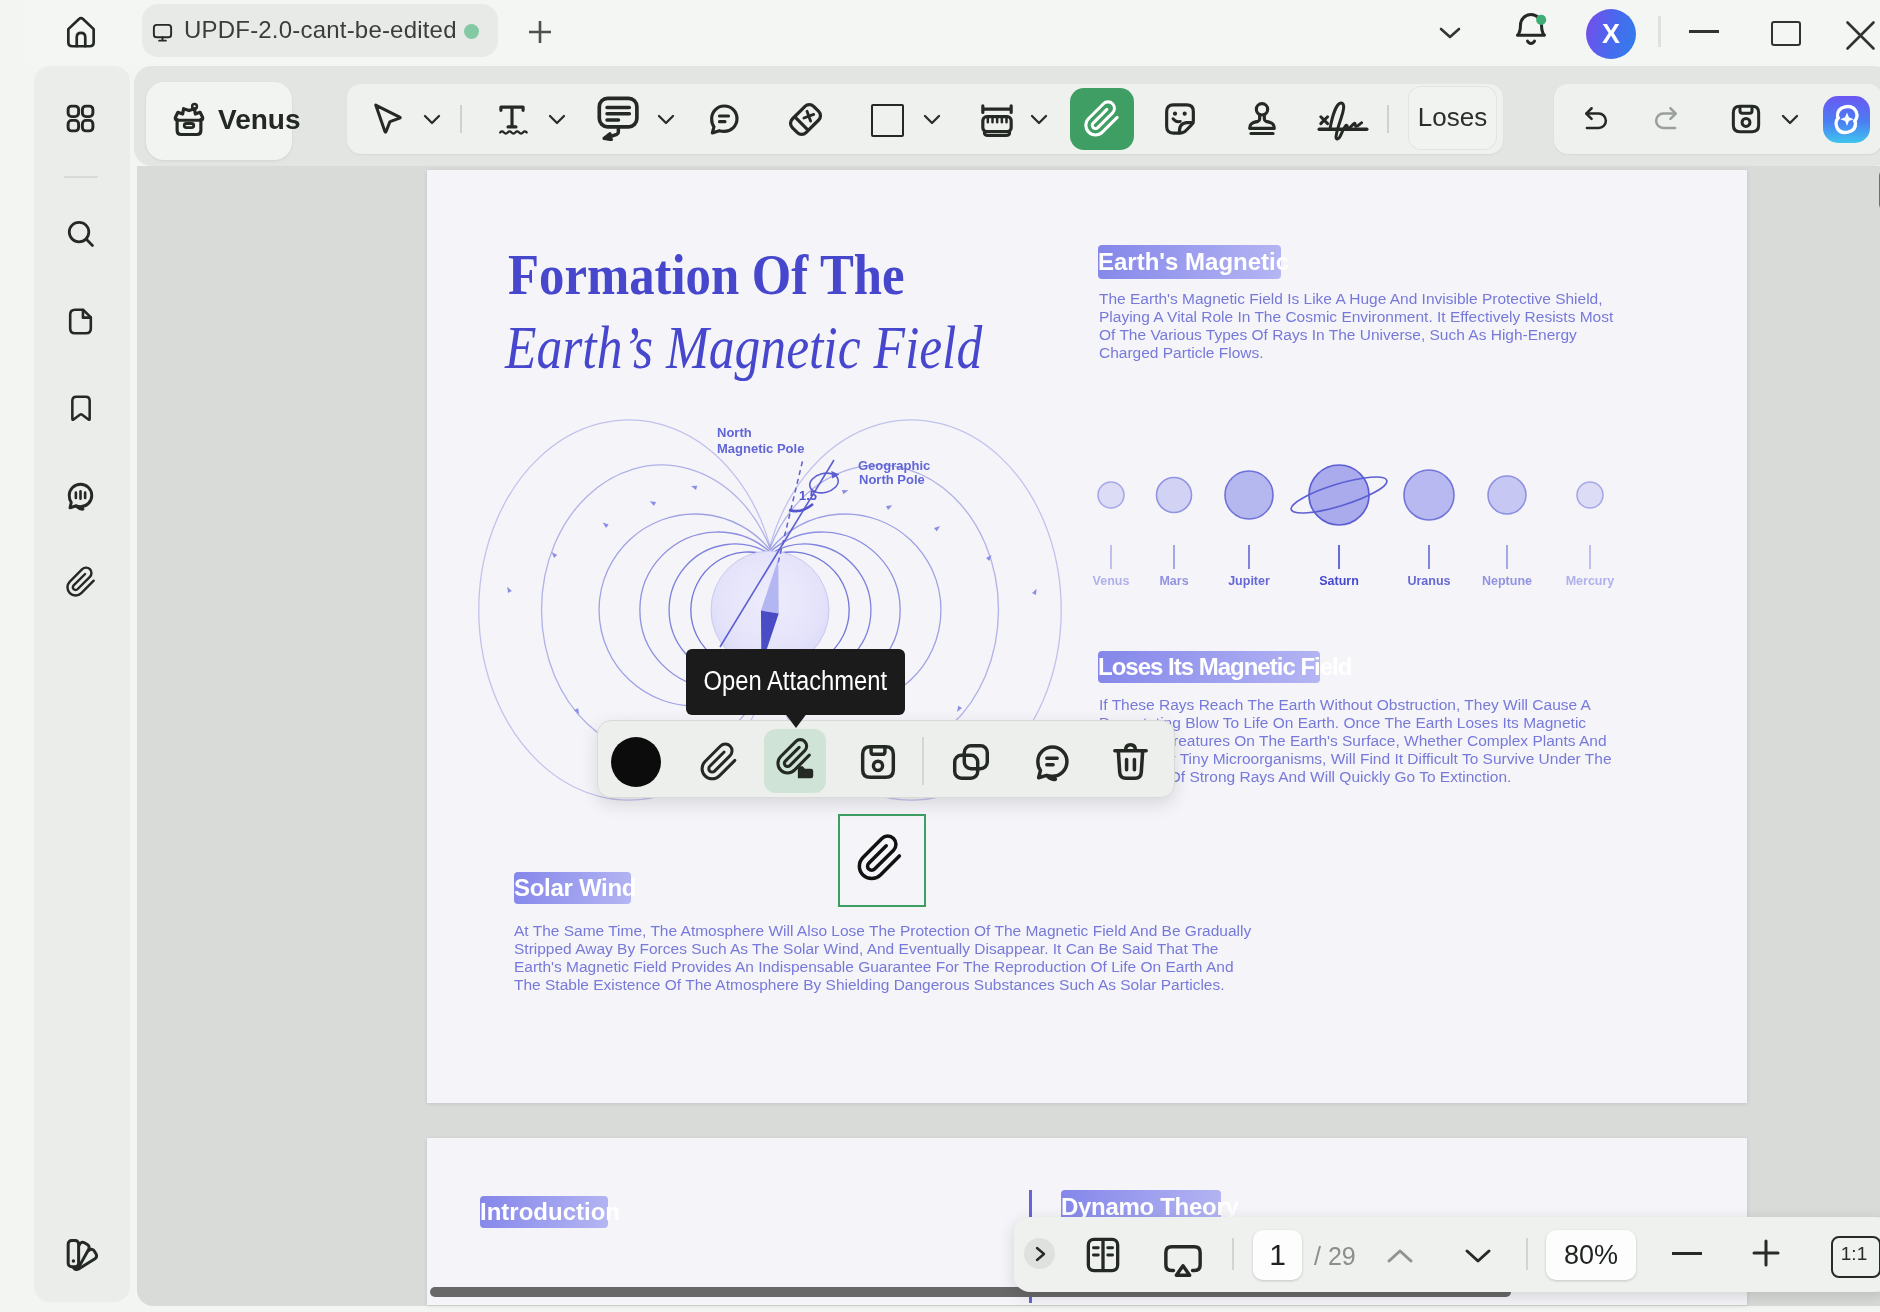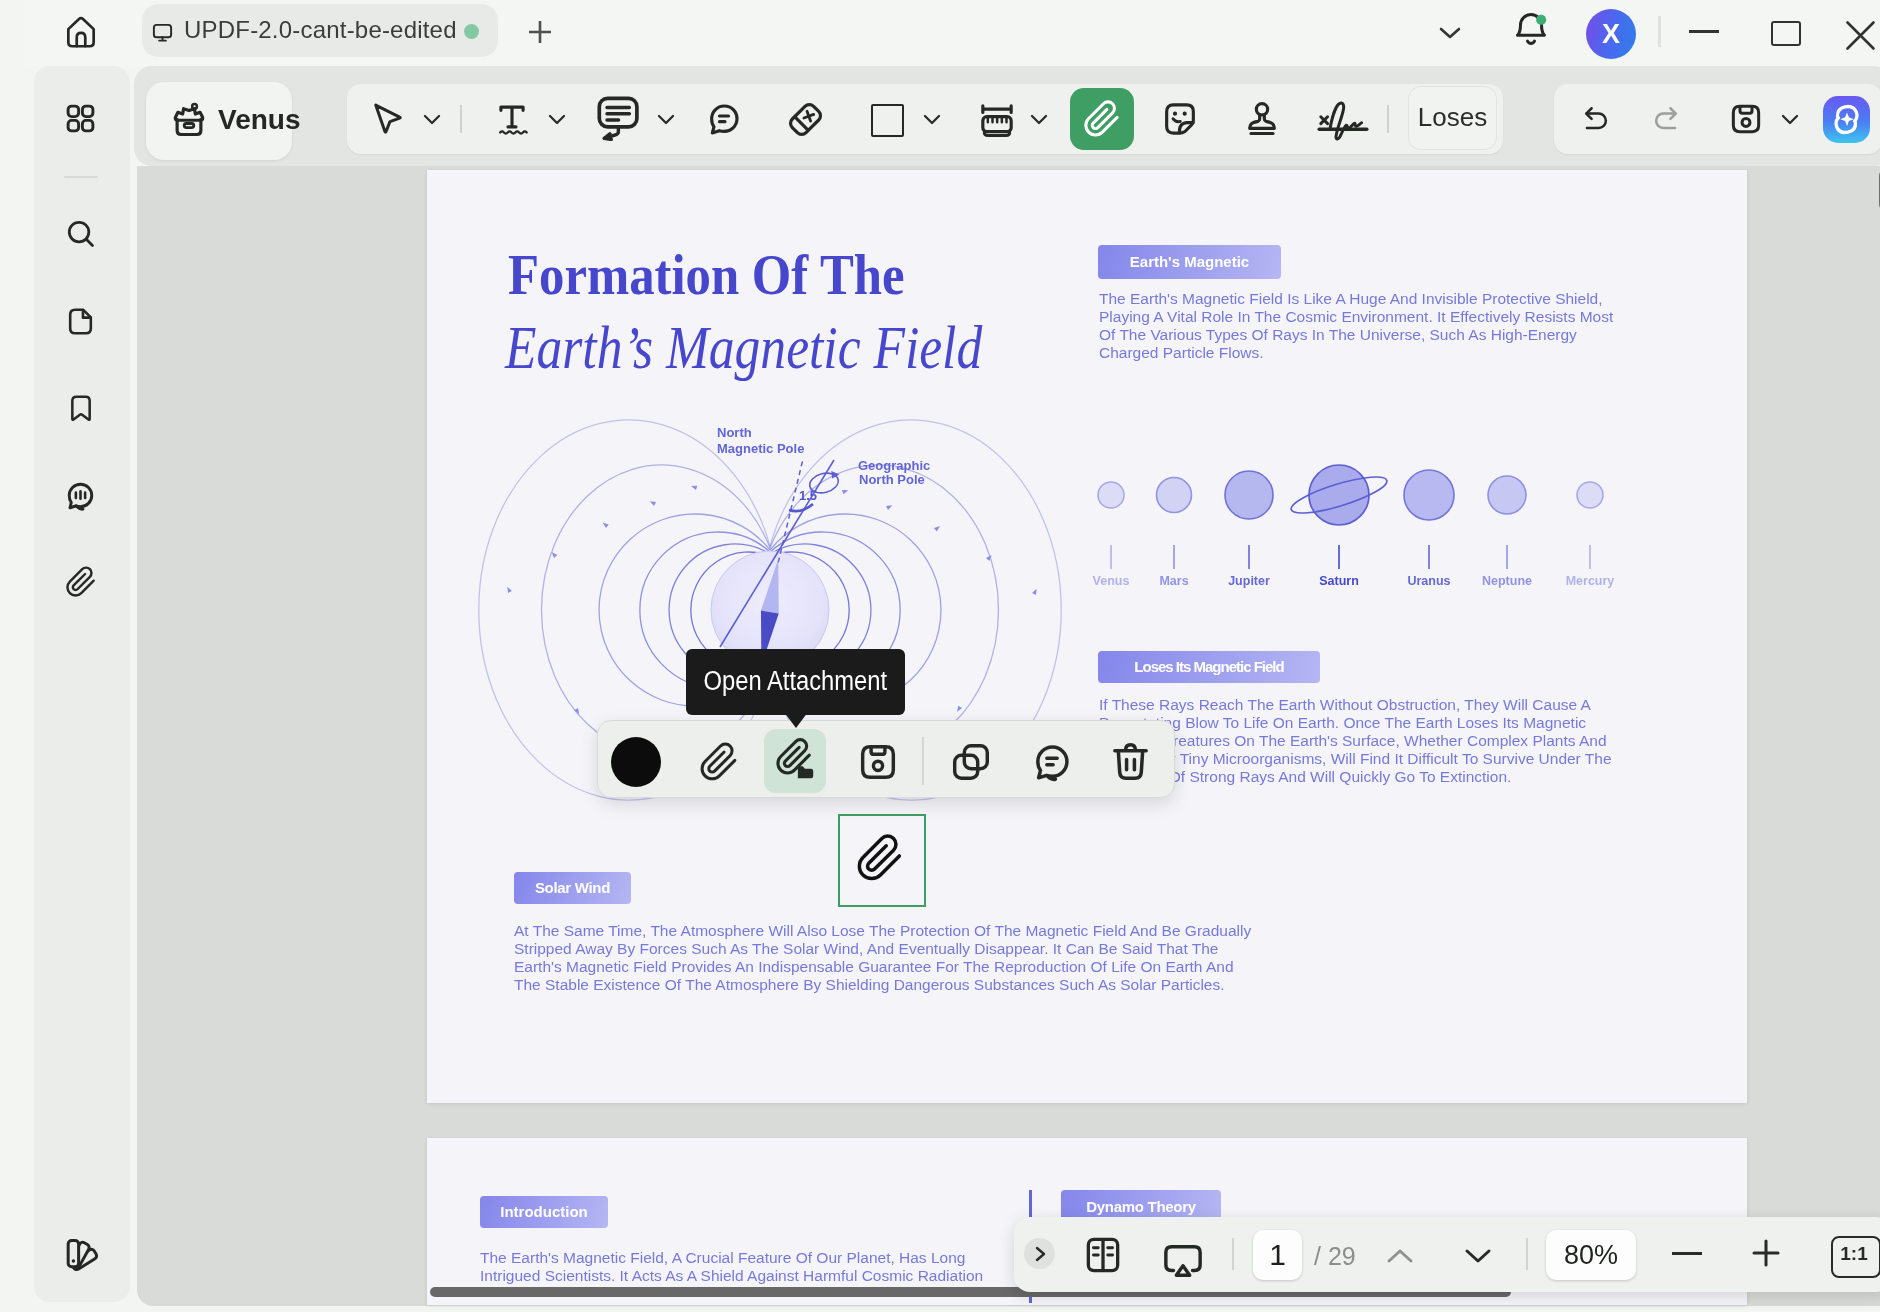--- a/index.html
+++ b/index.html
@@ -15,21 +15,21 @@
   #sidebar{left:10px;top:66px;width:96px;height:1236px;background:#ebedeb;border-radius:16px;}
   #toolstrip{left:110px;top:66px;width:1758px;height:100px;background:#e3e5e3;border-radius:18px;}
   #docarea{left:113px;top:166px;width:1762px;height:1140px;background:#d9dbd9;border-radius:0 0 16px 16px;}
   #bottomstrip{left:0px;top:0px;width:0px;height:0px;}
   .page{background:#f5f5f9;box-shadow:0 1px 4px rgba(0,0,0,0.10);}
   #page1{left:403px;top:170px;width:1320px;height:933px;}
   #page2{left:403px;top:1138px;width:1320px;height:167px;}
   #toolsbtn{left:122px;top:82px;width:146px;height:78px;background:#f2f4f2;border-radius:18px;box-shadow:0 1px 3px rgba(0,0,0,0.08);}
   #maingroup{left:323px;top:84px;width:1156px;height:70px;}
   #rightgroup{left:1530px;top:84px;width:328px;height:70px;}
-  .badge{background:linear-gradient(105deg,#8486ea 0%,#b5b6f3 100%);color:#ffffff;font-weight:bold;border-radius:4px;text-align:center;font-size:15px;white-space:nowrap;}
+  .badge{background:linear-gradient(105deg,#8486ea 0%,#b5b6f3 100%);color:#ffffff;font-weight:bold;border-radius:4px;text-align:center;font-size:24px;white-space:nowrap;}
   .ptext{color:#7779da;font-size:15.5px;line-height:18px;white-space:nowrap;}
 </style>
 </head>
 <body>
 <div id="app">
   <div class="abs" id="topbar"></div>
   <div class="abs" id="tab"></div>
   <div class="abs" id="tabtitle">UPDF-2.0-cant-be-edited</div>
   <div class="abs" id="sidebar"></div>
   <div class="abs" id="toolstrip"></div>
@@ -337,21 +337,20 @@
       <text x="273" y="53">Magnetic Pole</text>
       <text x="414" y="70">Geographic</text>
       <text x="415" y="84">North Pole</text>
     </g>
   </svg>
 
   <div class="abs badge" style="left:490px;top:872px;width:117px;height:32px;line-height:32px;letter-spacing:-0.3px">Solar Wind</div>
   <div class="abs ptext" style="left:490px;top:922px">At The Same Time, The Atmosphere Will Also Lose The Protection Of The Magnetic Field And Be Gradually<br>Stripped Away By Forces Such As The Solar Wind, And Eventually Disappear. It Can Be Said That The<br>Earth's Magnetic Field Provides An Indispensable Guarantee For The Reproduction Of Life On Earth And<br>The Stable Existence Of The Atmosphere By Shielding Dangerous Substances Such As Solar Particles.</div>
 
   <div class="abs badge" style="left:456px;top:1196px;width:128px;height:32px;line-height:32px">Introduction</div>
-  <div class="abs ptext" style="left:456px;top:1249px">The Earth's Magnetic Field, A Crucial Feature Of Our Planet, Has Long<br>Intrigued Scientists. It Acts As A Shield Against Harmful Cosmic Radiation</div>
   <div class="abs" style="left:1005px;top:1190px;width:2.5px;height:113px;background:#6366d4"></div>
   <div class="abs badge" style="left:1037px;top:1190px;width:160px;height:34px;line-height:34px;letter-spacing:-0.3px">Dynamo Theory</div>
   <div class="abs ptext" style="left:1413px;top:1275px">Composed Of Molten Iron And Nickel</div>
 
   <div class="abs" style="left:814px;top:814px;width:84px;height:89px;border:2px solid #3d9e63;background:#f5f5f9"></div>
   <svg class="abs" style="left:830px;top:832px" width="52" height="52" viewBox="0 0 24 24">
     <path d="M21.44 11.05l-9.19 9.19a6 6 0 0 1-8.49-8.49l9.19-9.19a4 4 0 0 1 5.66 5.66l-9.2 9.19a2 2 0 0 1-2.83-2.83l8.49-8.48" fill="none" stroke="#111111" stroke-width="1.7" stroke-linecap="round" stroke-linejoin="round" transform="scale(0.95) translate(0.6,0.6)"></path>
   </svg>
 
   <div class="abs" style="left:573px;top:720px;width:576px;height:76px;background:#edefed;border:1px solid #d8dad8;border-radius:14px;box-shadow:0 6px 18px rgba(0,0,0,0.12)"></div>
@@ -414,17 +413,17 @@
     <path d="M5 5 L16 15 L27 5" stroke="#272b27" stroke-width="3" fill="none" stroke-linecap="round" stroke-linejoin="round"></path>
   </svg>
   <div class="abs" style="left:1502px;top:1238px;width:2px;height:32px;background:#d2d4d2"></div>
   <div class="abs" style="left:1522px;top:1230px;width:90px;height:50px;background:#fdfdfd;border-radius:10px;box-shadow:0 1px 3px rgba(0,0,0,0.18)"></div>
   <div class="abs" style="left:1522px;top:1240px;width:90px;text-align:center;font-size:27px;color:#1e221e">80%</div>
   <div class="abs" style="left:1648px;top:1252px;width:30px;height:3px;background:#272b27"></div>
   <svg class="abs" style="left:1727px;top:1238px" width="30" height="30" viewBox="0 0 30 30">
     <path d="M15 3 L15 27 M3 15 L27 15" stroke="#272b27" stroke-width="3" fill="none" stroke-linecap="round"></path>
   </svg>
   <div class="abs" style="left:1807px;top:1236px;width:46px;height:38px;border:2.6px solid #272b27;border-radius:8px"></div>
-  <div class="abs" style="left:1807px;top:1243px;width:46px;text-align:center;font-size:19px;font-weight:bold;color:#272b27">1:1</div>
+  <div class="abs" style="left:1807px;top:1243px;width:46px;text-align:center;font-size:19px;font-weight:normal;color:#272b27">1:1</div>
 
   <div class="abs" style="left:1855px;top:169px;width:14px;height:42px;background:#6f6f6f;border-radius:7px"></div>
 
 </div>
 
 </body></html>

